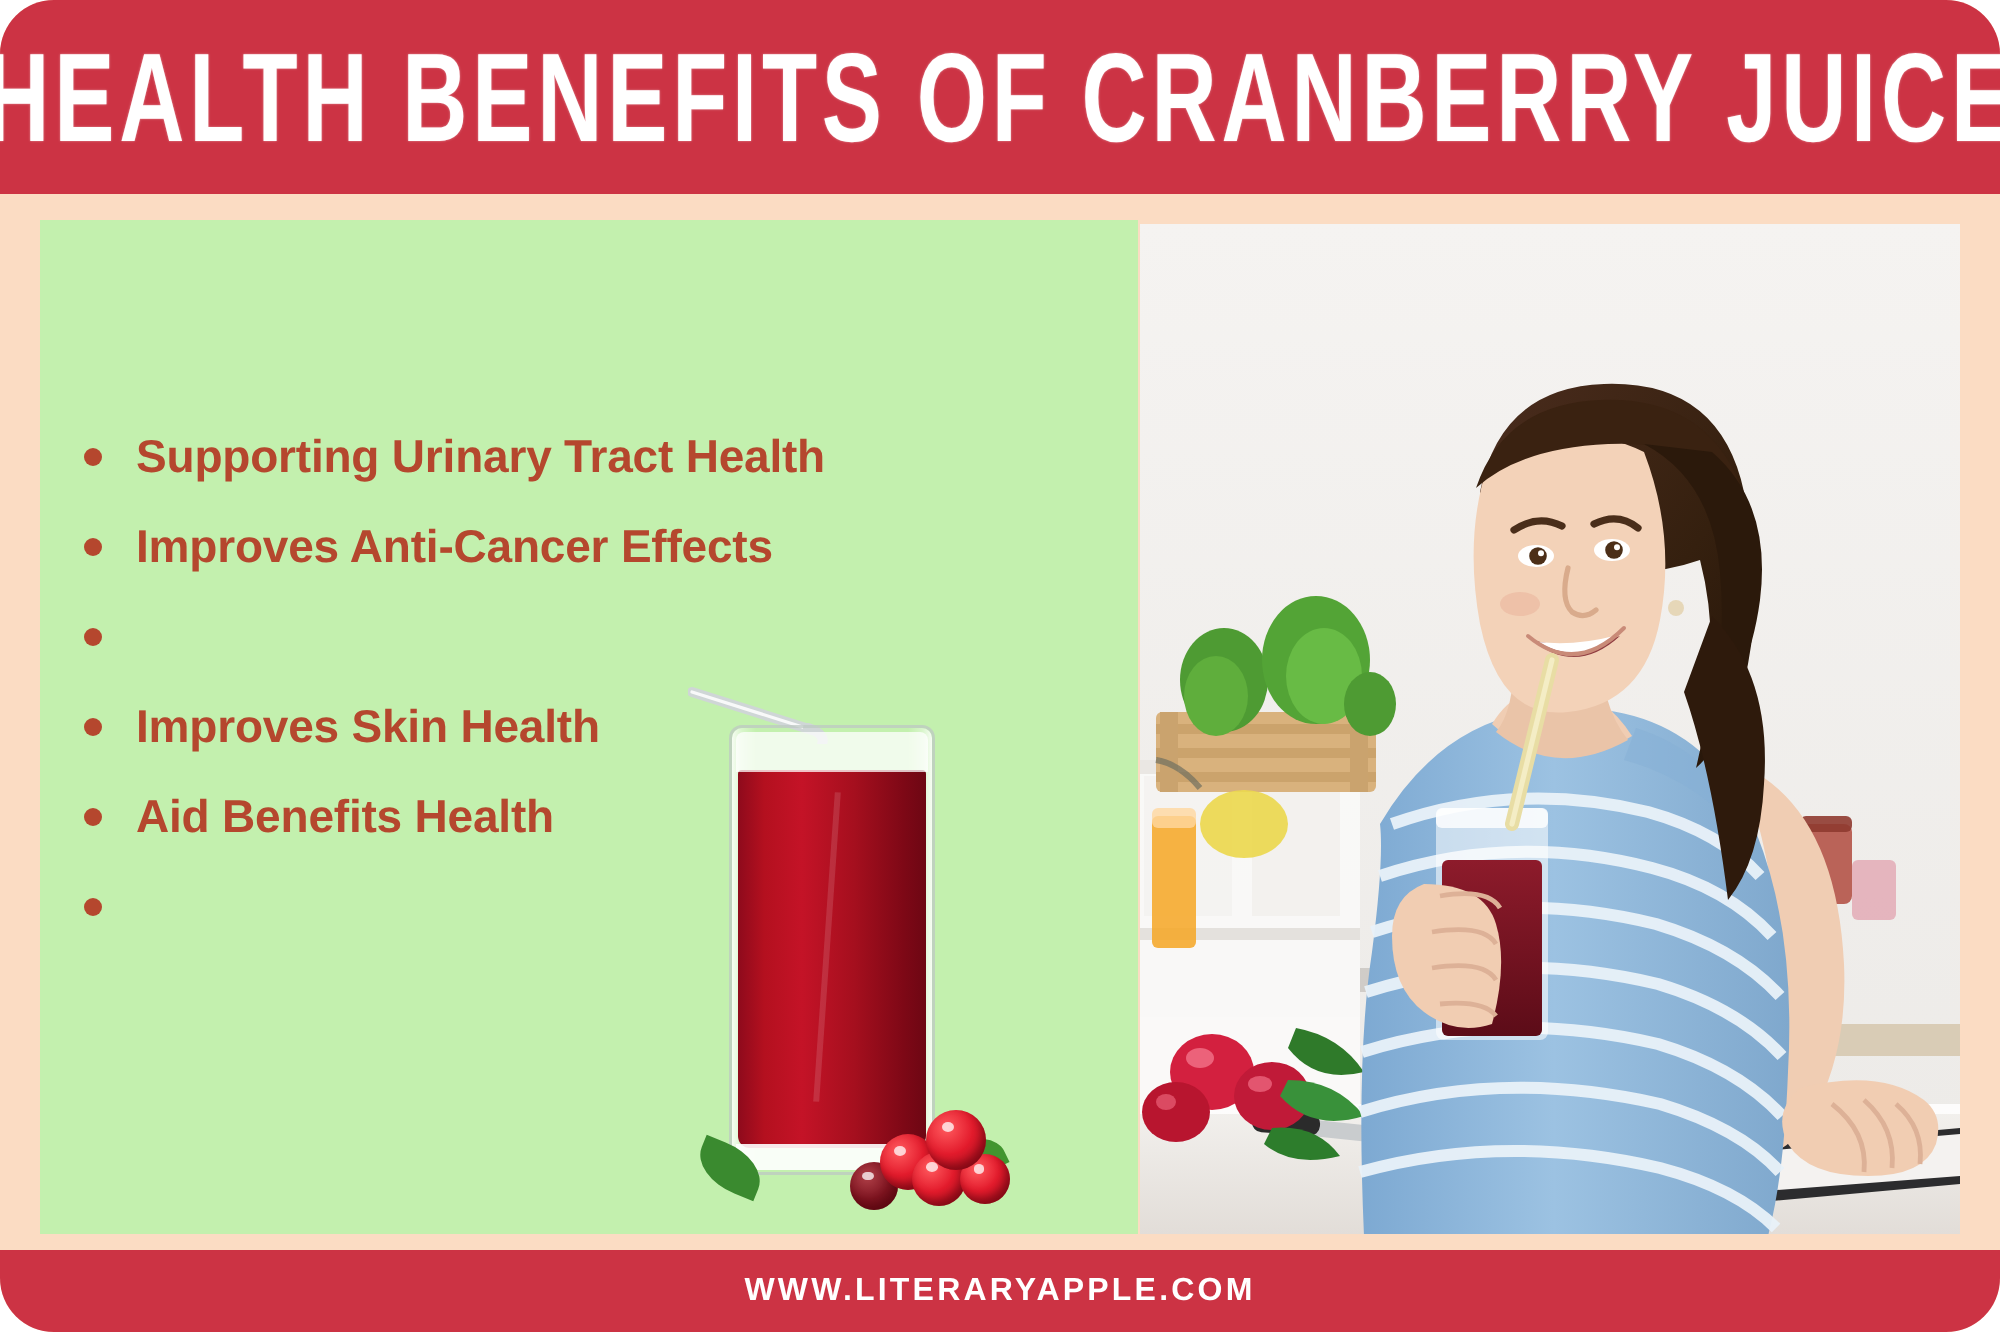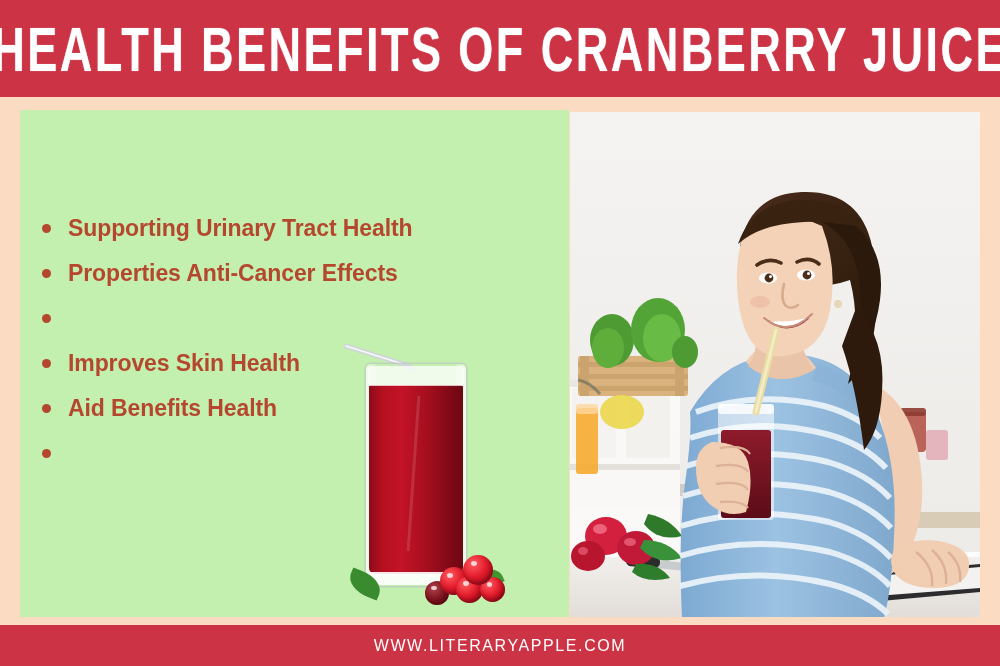--- a/index.html
+++ b/index.html
@@ -9,20 +9,21 @@
   }
   body {
     font-family: "Liberation Sans", sans-serif;
   }
   .infographic {
     position: relative;
     width: 1000px;
     height: 666px;
     overflow: hidden;
     background: #fbdcc3;
+    border-radius: 27px;
   }
 
   
   .header-bar {
     position: absolute;
     left: 0; top: 0;
     width: 1000px;
     height: 97px;
     background: #cc3344;
     display: flex;
@@ -206,21 +207,21 @@
     width: 1000px;
     height: 41px;
     background: #cc3344;
     display: flex;
     align-items: center;
     justify-content: center;
   }
   .footer-text {
     color: #ffffff;
     font-size: 16px;
-    font-weight: normal;
+    font-weight: bold;
     letter-spacing: 1.6px;
     text-transform: uppercase;
   }
 </style>
 </head>
 <body>
 
 <div class="infographic">
 
   <div class="header-bar">
@@ -231,21 +232,21 @@
 
   <div class="green-panel">
 
     <ul class="benefits-list">
       <li class="benefit-item">
         <span class="benefit-bullet"></span>
         <span class="benefit-label">Supporting Urinary Tract Health</span>
       </li>
       <li class="benefit-item">
         <span class="benefit-bullet"></span>
-        <span class="benefit-label">Properties Anti-Cancer Effects</span>
+        <span class="benefit-label">Improves Anti-Cancer Effects</span>
       </li>
       <li class="benefit-item">
         <span class="benefit-bullet"></span>
       </li>
       <li class="benefit-item">
         <span class="benefit-bullet"></span>
         <span class="benefit-label">Improves Skin Health</span>
       </li>
       <li class="benefit-item">
         <span class="benefit-bullet"></span>

